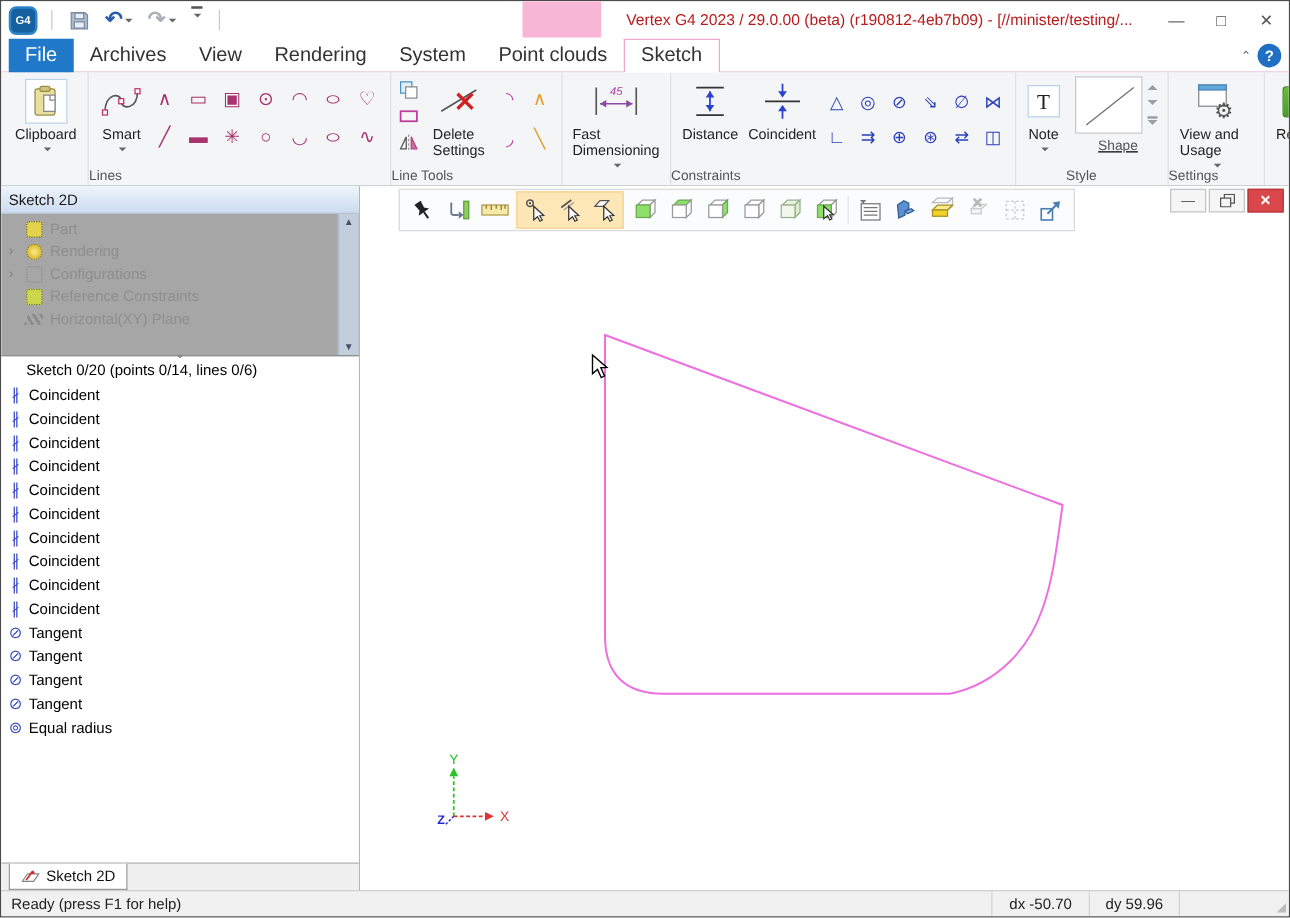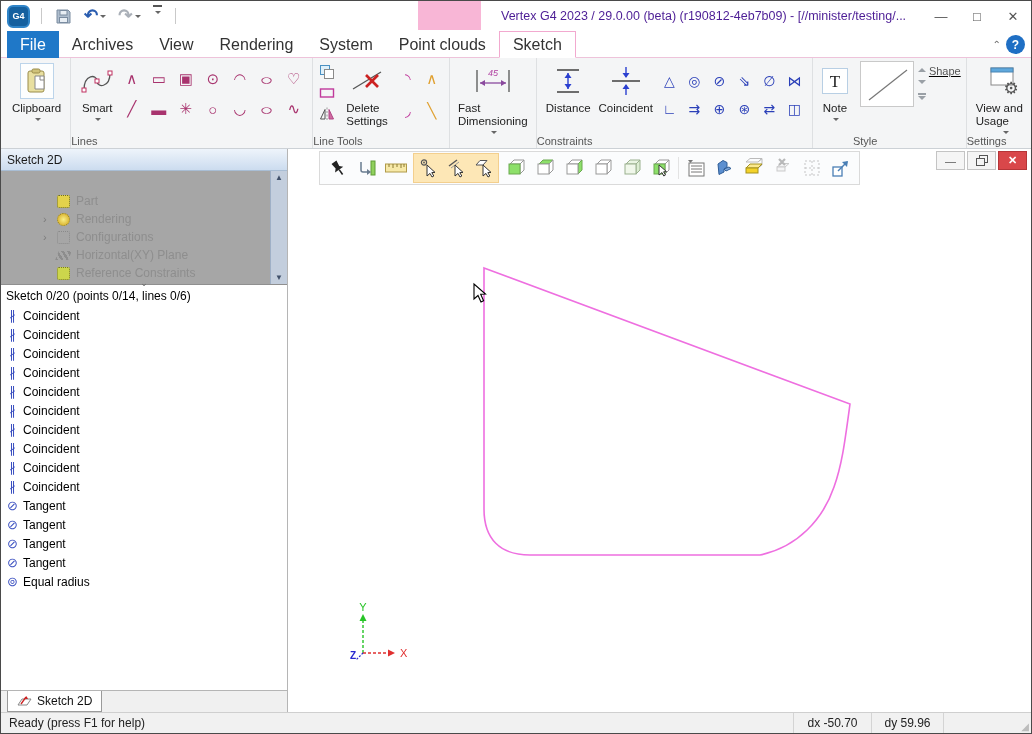--- a/index.html
+++ b/index.html
@@ -11,21 +11,21 @@
   .qaccess{position:absolute;left:6px;top:3px;height:24px;display:flex;align-items:center;gap:8px;}
   .logo{width:23px;height:23px;border-radius:6px;background:#15609f;color:#fff;font-size:9px;font-weight:bold;display:flex;align-items:center;justify-content:center;border:2px solid #2f84c8;}
   .qsep{width:1px;height:16px;background:#c9c9c9;margin:0 3px;}
   .qbtn{display:flex;align-items:center;height:22px;padding:0 2px;cursor:default;}
   .undo{color:#2a5db0;font-size:17px;font-weight:bold;line-height:18px;}
   .redo{color:#aab0b8;font-size:17px;font-weight:bold;line-height:18px;}
   .caret{width:0;height:0;border:3px solid transparent;border-top-color:#666;margin-left:2px;margin-top:3px;}
   .custom-qa{display:flex;flex-direction:column;align-items:center;}
   .custom-qa .bar{width:9px;height:2px;background:#555;margin-bottom:1px;}
   .pinkblock{position:absolute;left:417px;top:0;width:63px;height:29px;background:#f8b6d6;}
-  .wtitle{position:absolute;left:500px;top:0;height:30px;display:flex;align-items:center;font-size:12.5px;color:#4c1d95;white-space:nowrap;}
+  .wtitle{position:absolute;left:500px;top:0;height:30px;display:flex;align-items:center;font-size:12.5px;color:#b91c1c;white-space:nowrap;}
   .wctrls{position:absolute;right:0;top:0;height:30px;display:flex;}
   .wc{width:36px;height:30px;display:flex;align-items:center;justify-content:center;font-size:13px;color:#555;cursor:default;}
 
   
   .tabrow{position:absolute;top:30px;left:0;right:0;height:27px;background:#fff;border-bottom:1px solid #eec3da;}
   .tabs{position:absolute;left:6px;top:0;height:27px;display:flex;}
   .tab{height:27px;padding:0 13px;display:flex;align-items:center;font-size:16px;color:#333;cursor:default;}
   .tab.filetab{background:#1f78c8;color:#fff;}
   .tab.sketchtab{background:#fff;border:1px solid #f2a9cf;border-bottom:1px solid #fff;position:relative;z-index:2;}
   .searchbox{position:absolute;right:48px;top:3px;width:190px;height:21px;border:1px solid #8a8a8a;background:#fff;display:flex;align-items:center;padding:0 5px;gap:6px;}
@@ -47,51 +47,51 @@
   .lcell.wide{transform:scaleX(1.55);}
   .cgrid{display:grid;grid-template-columns:repeat(6,25px);grid-auto-rows:28px;margin-top:6px;}
   .ccell{display:flex;align-items:center;justify-content:center;font-size:14px;color:#2a3fb8;cursor:default;}
   .sidecol{display:flex;flex-direction:column;gap:3px;margin-right:6px;margin-top:2px;}
   .sidecol .sic{width:18px;height:18px;display:flex;align-items:center;justify-content:center;cursor:default;}
   .corner-grid{display:grid;grid-template-columns:repeat(2,24px);grid-auto-rows:32px;margin-left:4px;margin-top:2px;}
   .corner-grid .ccell{font-size:15px;}
   .ccell.magenta{color:#c0399c;}
   .ccell.orange{color:#e0a030;}
   .notebox{width:26px;height:26px;border:1px solid #b8cfe4;background:#fff;display:flex;align-items:center;justify-content:center;font-family:"Liberation Serif",serif;font-size:17px;color:#222;}
-  .gallerywrap{display:flex;flex-direction:row;margin-left:8px;text-decoration:underline;}
+  .gallerywrap{display:flex;flex-direction:column;margin-left:8px;text-decoration:underline;}
   .gallery{display:flex;}
   .gbox{width:54px;height:46px;background:#fff;border:1px solid #c9c9c9;}
   .gspin{width:15px;display:flex;flex-direction:column;justify-content:space-between;padding:3px 0 3px 3px;}
   .gspin .sp{width:0;height:0;border:4px solid transparent;cursor:default;}
   .sp.up{border-bottom-color:#9aa0a6;margin-left:1px;}
   .sp.dn{border-top-color:#9aa0a6;margin-left:1px;}
   .sp.more{border-top-color:#9aa0a6;margin-left:1px;position:relative;}
   .sp.more::before{content:"";position:absolute;left:-4px;top:-7px;width:8px;height:2px;background:#9aa0a6;}
   .glabel2{text-align:center;font-size:11px;color:#555;margin-top:4px;}
   .retbox{width:25px;height:25px;border-radius:3px;background:linear-gradient(#6cbb43,#4a9a2b);color:#fff;font-size:15px;font-weight:bold;display:flex;align-items:center;justify-content:center;border:1px solid #3c8420;}
 
   
   .sidepanel{position:absolute;top:148px;left:0;width:287px;bottom:21px;background:#fff;border-right:1px solid #b5b5b5;display:flex;flex-direction:column;}
   .pheader{height:22px;background:linear-gradient(#eef4fb,#ccdcef);border-bottom:1px solid #a8bdd4;font-size:12px;color:#1a1a1a;display:flex;align-items:center;padding-left:6px;}
   .ptree{height:114px;background:#a6a6a6;position:relative;overflow:hidden;border-bottom:1px solid #8f8f8f;}
-  .trows{position:absolute;left:0;top:21px;right:17px;padding-left:36px;}
+  .trows{position:absolute;left:0;top:3px;right:17px;}
   .trow{height:18px;display:flex;align-items:center;font-size:12px;color:#8e8e8e;padding-left:6px;cursor:default;white-space:nowrap;}
   .tchev{width:14px;color:#7c7c7c;font-size:11px;flex:0 0 14px;}
   .t-ic{width:13px;height:13px;margin-right:6px;flex:0 0 13px;}
   .t-ic.part{background:#e3d24b;border:1px dotted #6b6b2a;border-radius:2px;}
   .t-ic.rendering{background:radial-gradient(#f9ef86,#d2a51c);border-radius:50%;border:1px dotted #8a7a20;}
   .t-ic.drawings{border:1.5px dashed #8a8a8a;border-radius:50%;}
   .t-ic.configurations{border:1.5px dotted #8a8a8a;border-radius:2px;}
   .t-ic.refconstraints{background:#ccd64c;border:1px dotted #77772a;border-radius:2px;}
   .t-ic.plane{background:repeating-linear-gradient(45deg,#8d8d8d 0 2px,#a6a6a6 2px 4px);transform:skewX(-22deg);height:9px;}
   .tscroll{position:absolute;right:0;top:0;bottom:0;width:17px;background:#c3cedd;border-left:1px solid #9fb0c6;display:flex;flex-direction:column;justify-content:space-between;align-items:center;padding:2px 0;}
   .sarrow{font-size:8px;color:#40516b;cursor:default;}
   .splitchev{height:0;position:relative;}
   .splitchev span{position:absolute;left:50%;top:-7px;transform:translateX(-50%);font-size:9px;color:#666;cursor:default;}
-  .sketchinfo{height:21px;display:flex;align-items:center;padding-left:5px;font-size:12px;color:#000;background:#fff;}
+  .sketchinfo{height:21px;display:flex;align-items:center;padding-left:20px;font-size:12px;color:#000;background:#fff;}
   .clist{flex:1;overflow:hidden;background:#fff;padding-left:3px;}
   .crow{height:19px;display:flex;align-items:center;font-size:12px;color:#000;cursor:default;}
   .cic{width:17px;flex:0 0 17px;text-align:center;color:#3a4fc0;font-size:13px;}
   .clab{padding-left:2px;}
   .ptabs{height:22px;background:#f0f0f0;border-top:1px solid #b5b5b5;display:flex;align-items:flex-start;padding-left:6px;}
   .ptab{height:21px;background:#fff;border:1px solid #9a9a9a;border-top:none;display:flex;align-items:center;gap:5px;padding:0 9px;font-size:12px;color:#111;cursor:default;}
 
   
   .canvas{position:absolute;top:148px;left:287px;right:0;bottom:21px;background:#fff;overflow:hidden;}
   .ctoolbar{position:absolute;left:31px;top:2px;height:34px;background:#fbfcfd;border:1px solid #dadada;display:flex;align-items:center;padding:0 4px;gap:1px;}
@@ -384,27 +384,27 @@
           <span class="t-ic rendering"></span>
           <span>Rendering</span>
         </div>
           <div class="trow">
           <span class="tchev">›</span>
           <span class="t-ic configurations"></span>
           <span>Configurations</span>
         </div>
           <div class="trow">
           <span class="tchev"></span>
+          <span class="t-ic refconstraints"></span>
+          <span>Reference Constraints</span>
+        </div>
+          <div class="trow">
+          <span class="tchev"></span>
           <span class="t-ic plane"></span>
           <span>Horizontal(XY) Plane</span>
-        </div>
-          <div class="trow">
-          <span class="tchev"></span>
-          <span class="t-ic refconstraints"></span>
-          <span>Reference Constraints</span>
         </div>
         </div>
       <div class="tscroll">
         <span class="sarrow">▲</span>
         <span class="sarrow">▼</span>
       </div>
     </div>
     <div class="splitchev">
         <span>⌄</span>
       </div>

